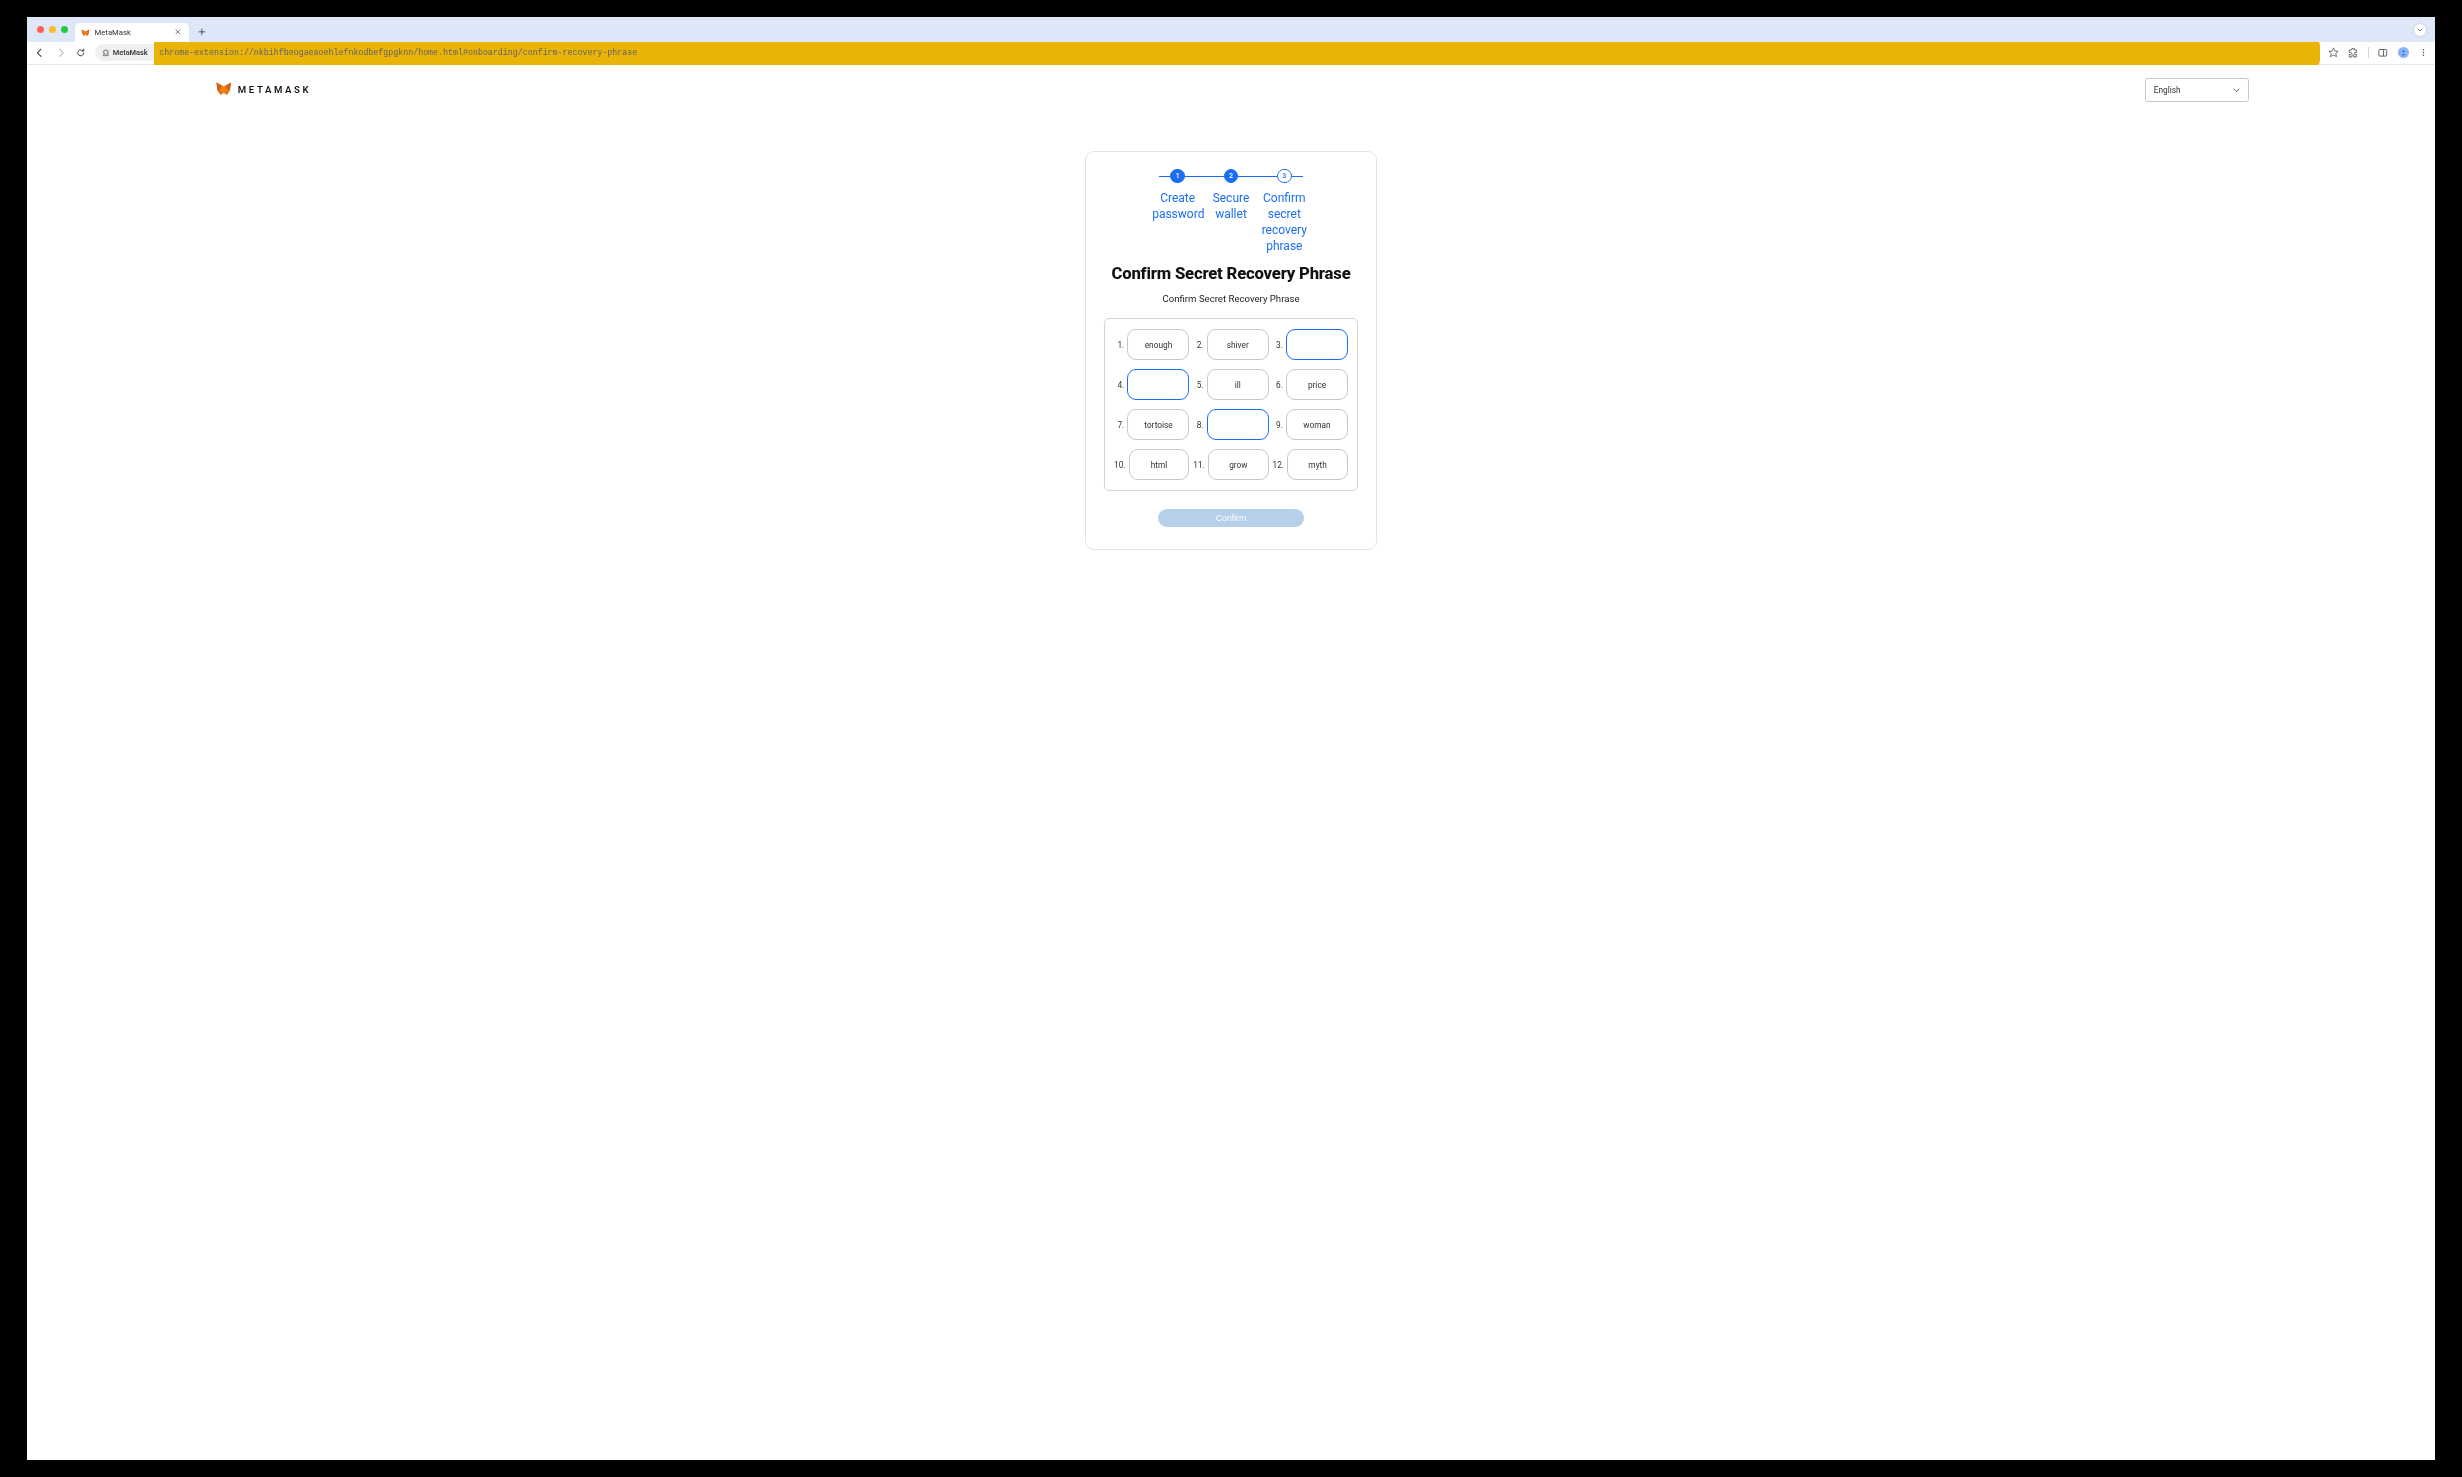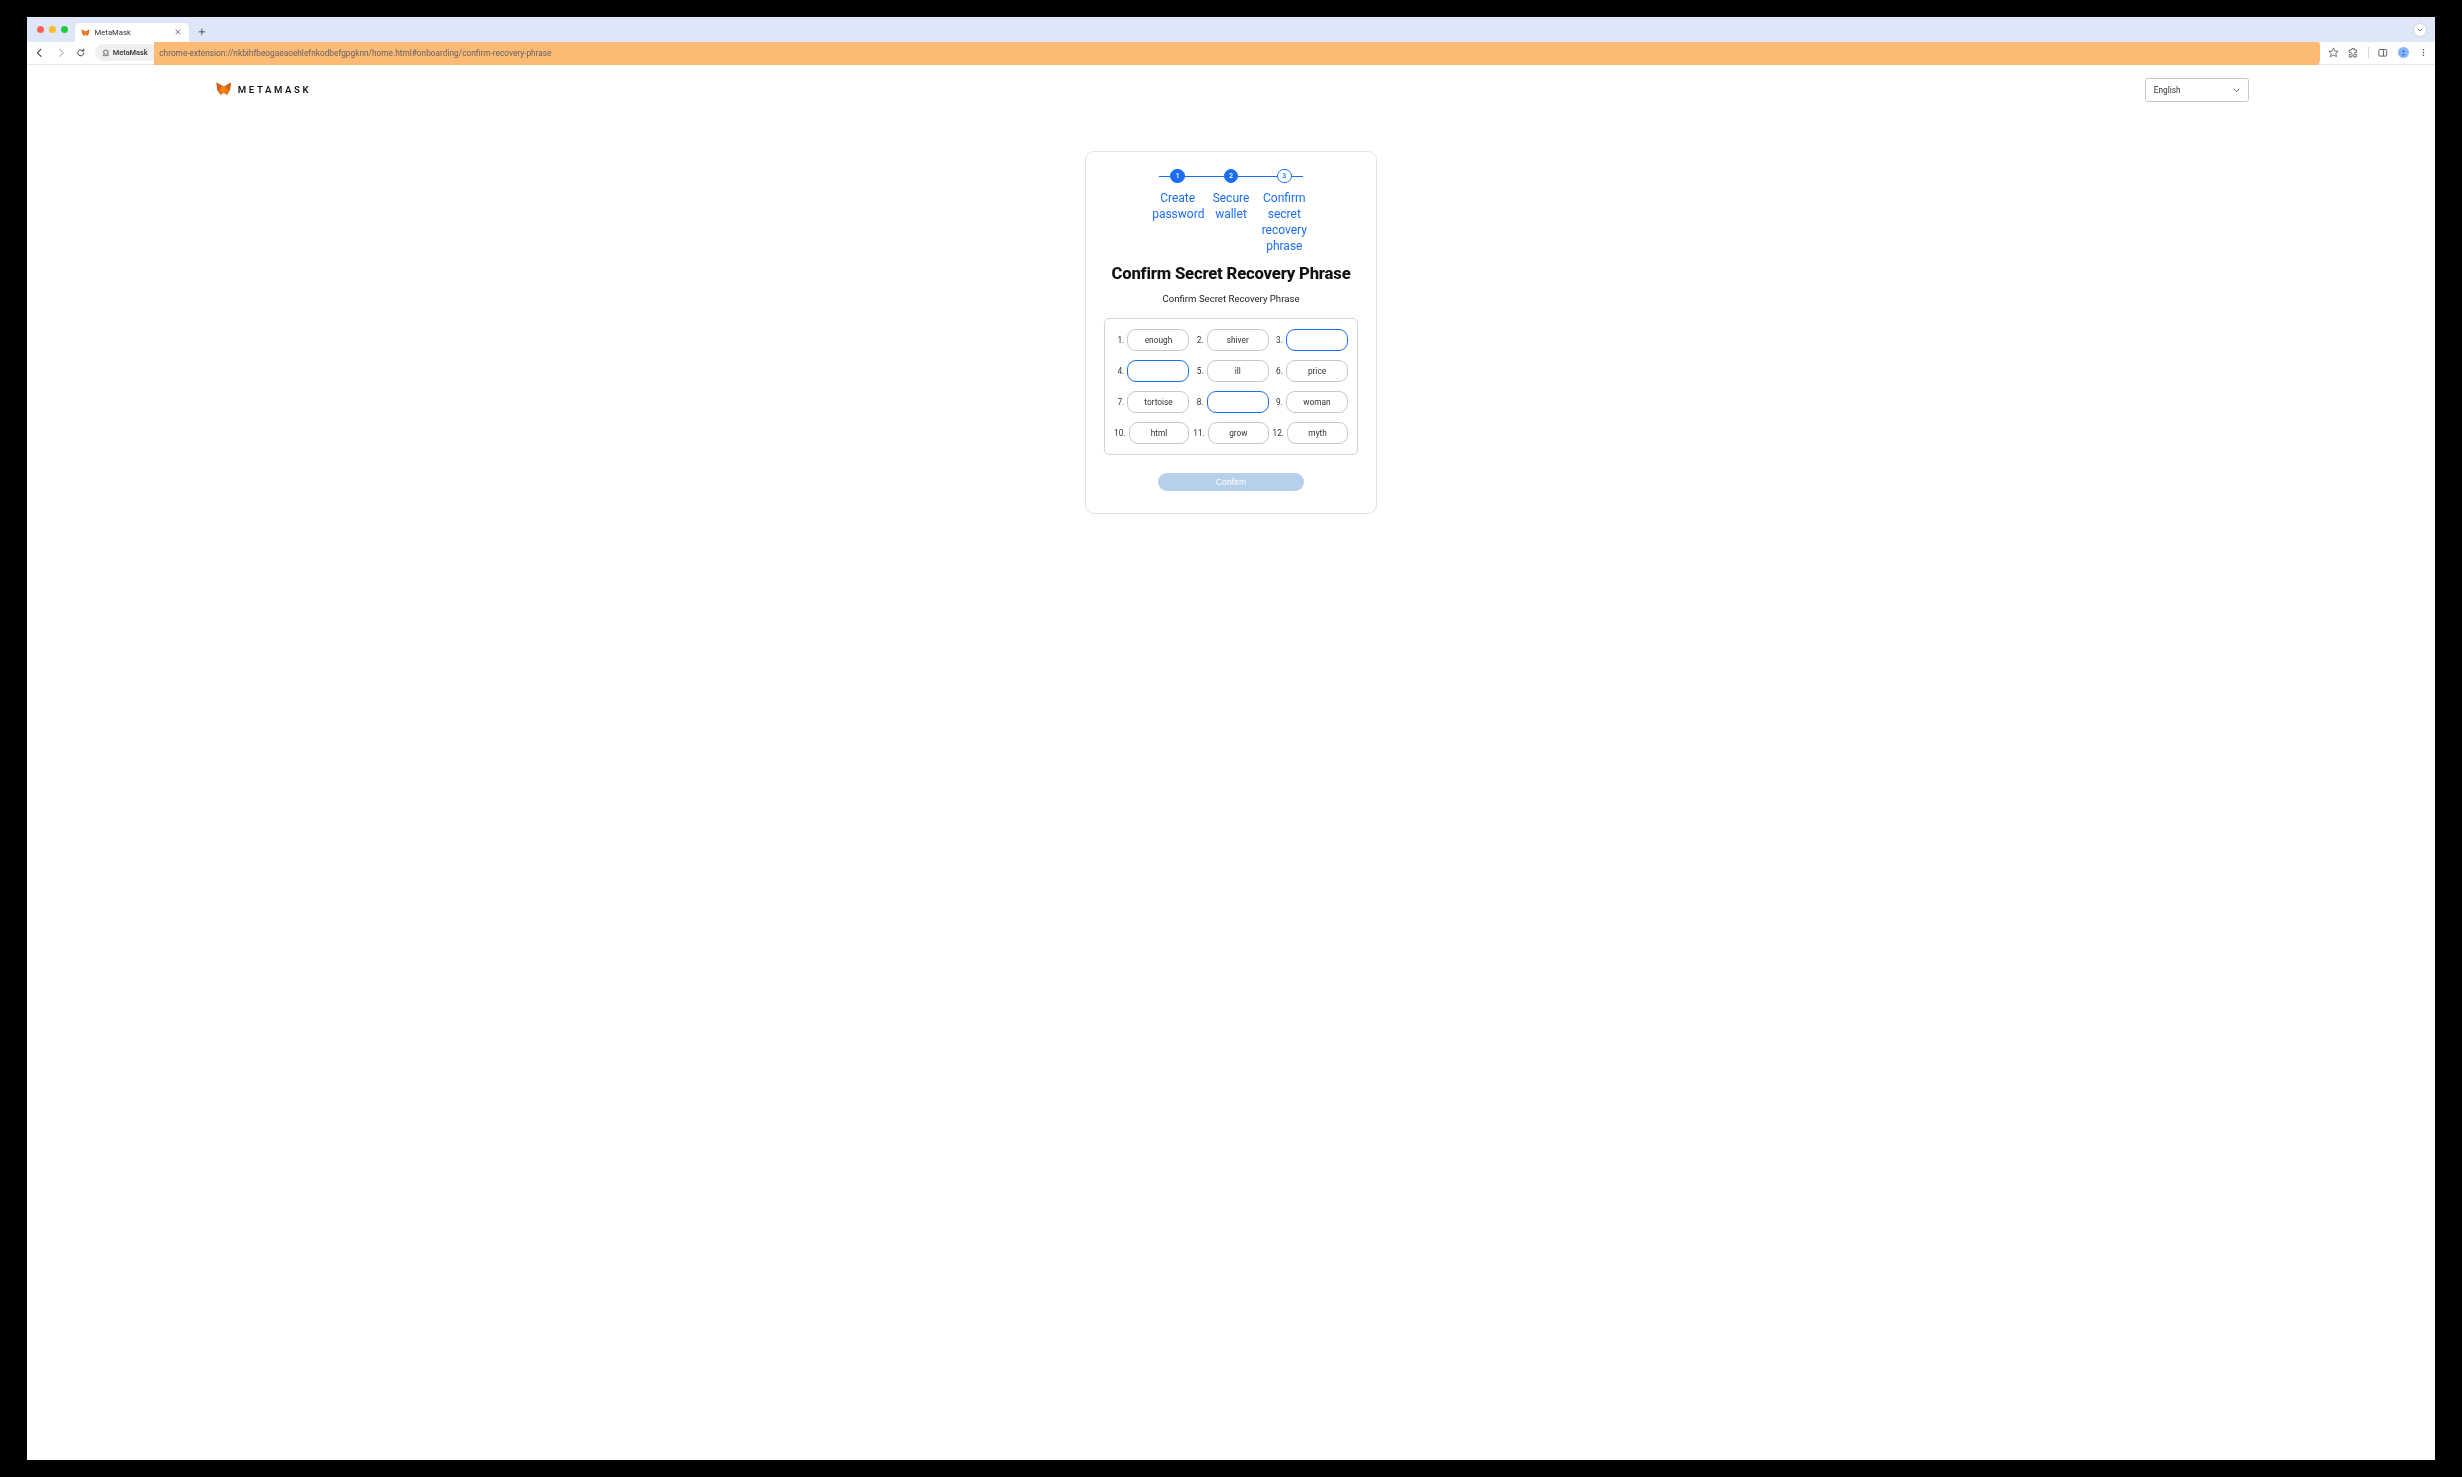--- a/index.html
+++ b/index.html
@@ -121,29 +121,30 @@
     display: flex;
     align-items: center;
     padding: 0 6.4px 0 6.4px;
     gap: 3.2px;
     font-size: 7.4px;
     color: #3c3c3c;
     font-weight: 600;
   }
   .addr-chip svg { width: 7.7px; height: 7.7px; }
   .addr-url {
-    background: #fdba74;
+    background: #eab308;
     height: 32px;
     border-radius: 0 9px 9px 0;
     flex: 1;
     display: flex;
     align-items: center;
     padding: 0 7.7px 0 5.1px;
     font-size: 8.3px;
     color: #5f6368;
+    font-family: Liberation Mono, monospace;
   }
   .toolbar-right {
     display: flex;
     align-items: center;
     gap: 9px;
     color: #444;
   }
   .toolbar-right .ico { width: 11px; height: 11px; display:flex;align-items:center;justify-content:center; cursor:pointer;}
   .avatar-dot {
     width: 11px; height: 11px; border-radius: 50%;
@@ -279,21 +280,21 @@
     gap: 3.2px;
   }
   .word-num {
     font-size: 8.3px;
     color: #333;
     min-width: 10.3px;
     text-align: right;
   }
   .word-box {
     flex: 1;
-    height: 22px;
+    height: 31px;
     border: 0.6px solid #c7c7c7;
     border-radius: 9px;
     display: flex;
     align-items: center;
     justify-content: center;
     font-size: 8.3px;
     color: #333;
     background: #fff;
   }
   .word-box.editable {

